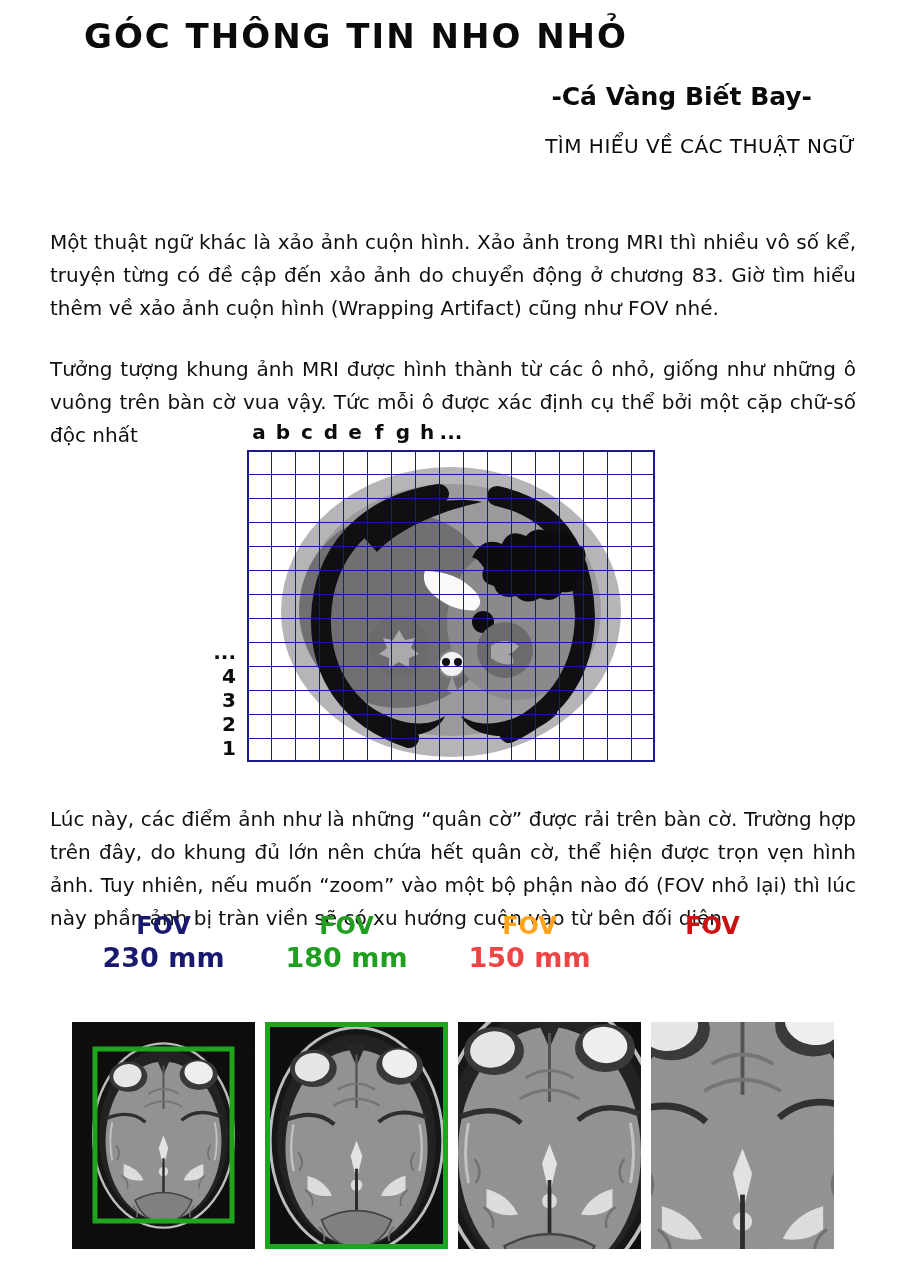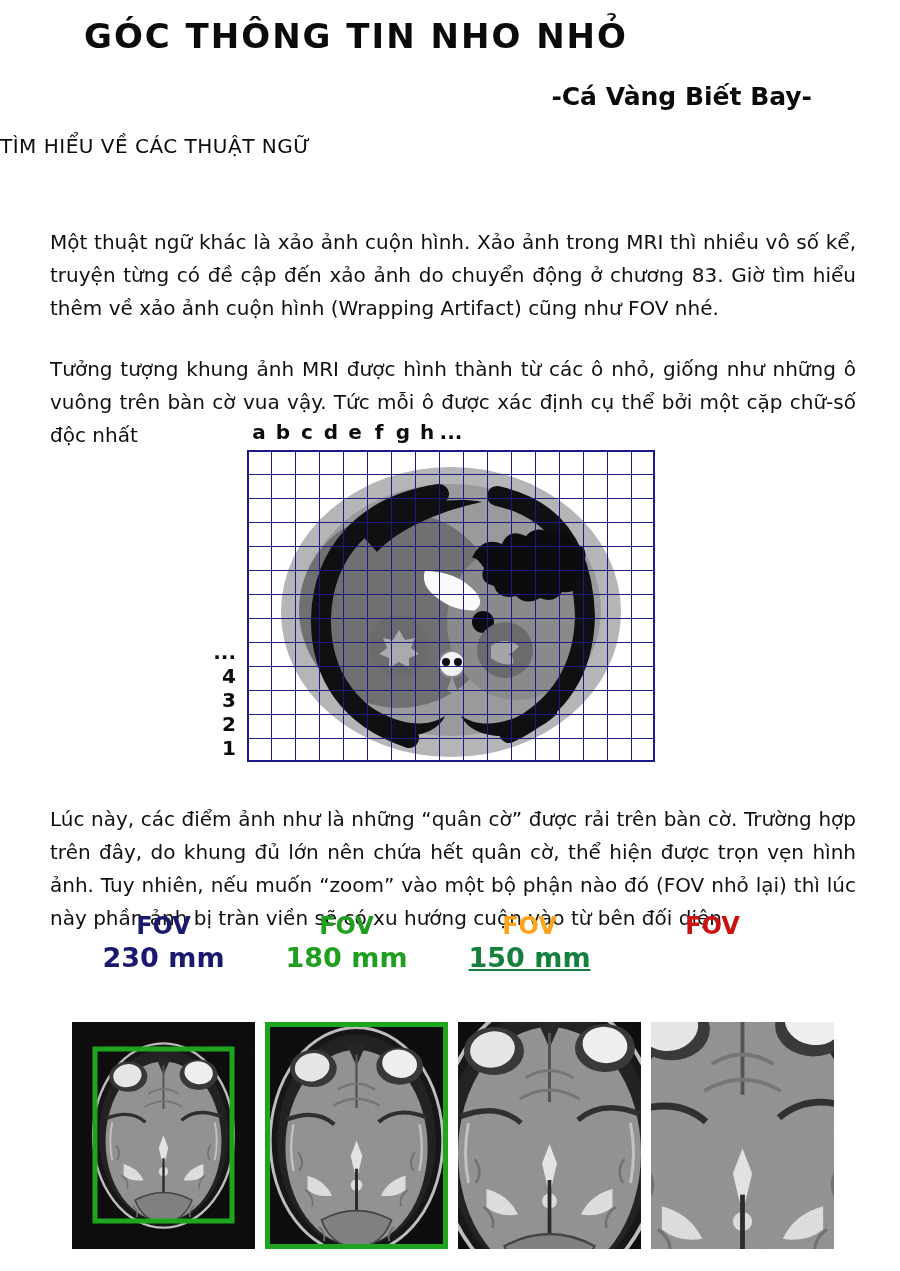--- a/index.html
+++ b/index.html
@@ -9,21 +9,21 @@
   }
   .abs{position:absolute;}
   .title{
     top:16px;left:0;width:712px;text-align:center;
     font-size:34px;font-weight:bold;letter-spacing:2px;color:#0b0b0b;
   }
   .byline{
     top:82px;right:88px;font-size:25px;font-weight:bold;color:#0b0b0b;
   }
   .heading{
-    top:134px;left:0;width:856px;text-align:left;
+    top:134px;left:0;width:856px;text-align:right;
     font-size:20px;letter-spacing:.5px;color:#0b0b0b;
   }
   .para{
     left:50px;width:806px;font-size:20px;line-height:33px;
     text-align:justify;color:#101010;
   }
   .p1{top:206px;} .p2{top:333px;} .p3{top:783px;}
 
   
   .col-letters{
@@ -160,21 +160,21 @@
   <div class="fov-col">
     <span class="fov-label" style="color: rgb(25, 25, 112);">FOV</span>
     <span class="fov-value" style="color: rgb(25, 25, 112);">230 mm</span>
   </div>
   <div class="fov-col">
     <span class="fov-label" style="color: rgb(31, 158, 31);">FOV</span>
     <span class="fov-value" style="color: rgb(31, 158, 31);">180 mm</span>
   </div>
   <div class="fov-col">
     <span class="fov-label" style="color: rgb(255, 164, 28);">FOV</span>
-    <span class="fov-value" style="color: #15803d; text-decoration: underline;">150 mm</span>
+    <span class="fov-value" style="color: #ef4444;">150 mm</span>
   </div>
   <div class="fov-col">
     <span class="fov-label" style="color: rgb(204, 17, 17);">FOV</span>
   </div>
 </div>
 
 <div class="abs mri-row">
 
   <div class="mri-frame">
     <svg width="183" height="227" viewBox="0 0 183 227">

